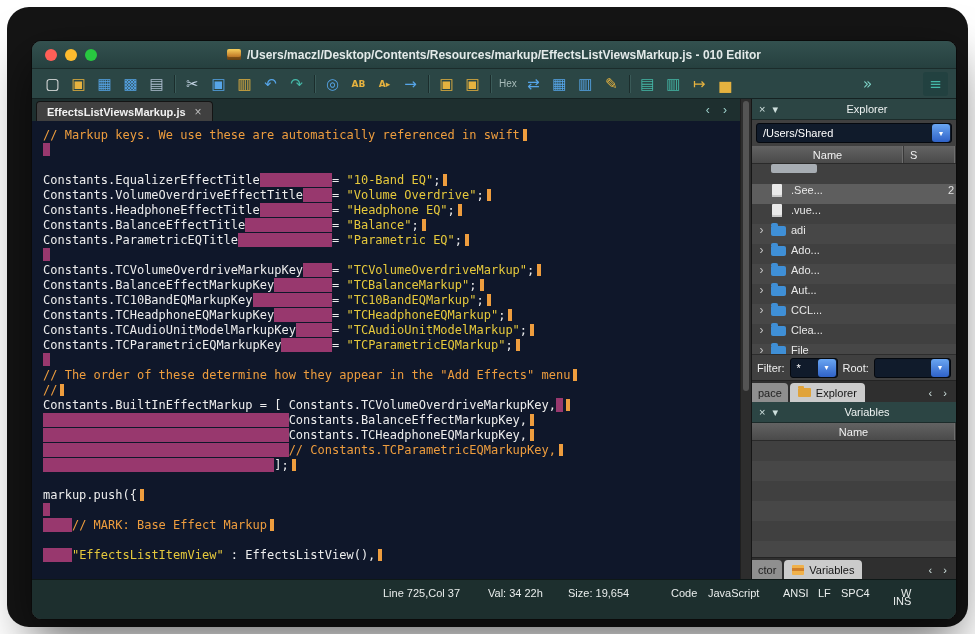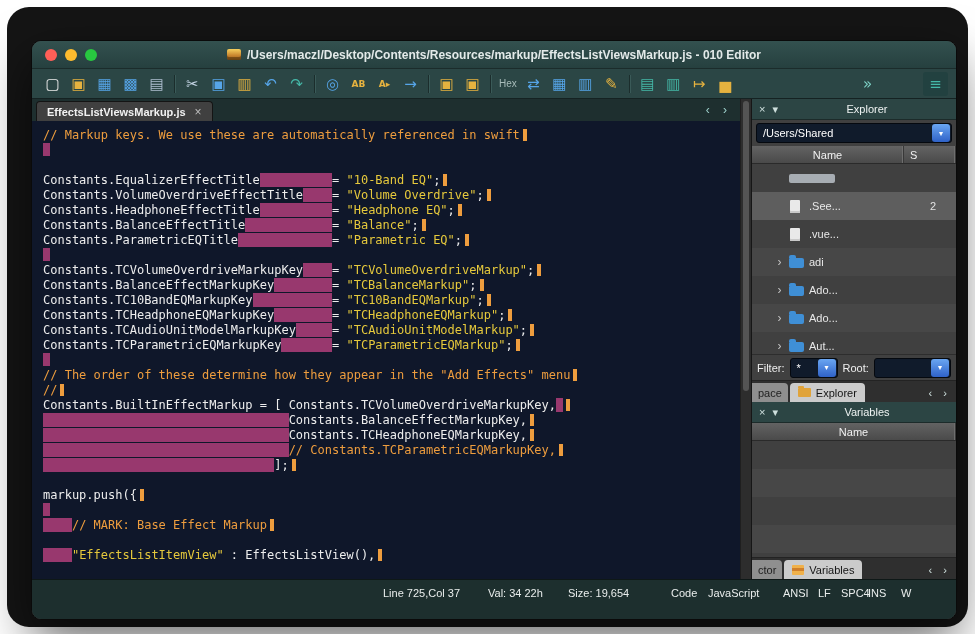--- a/index.html
+++ b/index.html
@@ -62,21 +62,21 @@
   .combo-btn { width:18px; height:18px; flex:0 0 auto; background:linear-gradient(#6aa6f2,#2f62c8); border-radius:3px; margin:0 1px; color:#fff; font-size:8px; display:flex; align-items:center; justify-content:center; }
   .path-row .combo { flex:1; }
 
   .grid-head { height:18px; background:linear-gradient(#636363,#4a4a4a); display:flex; border-bottom:1px solid #2a2a2a; flex:0 0 auto; }
   .gh-cell { display:flex; align-items:center; padding:0 6px; font-size:11px; color:#f1f1f1; border-right:1px solid #383838; box-shadow:inset -1px 0 0 #6e6e6e; }
   .gh-name { width:152px; justify-content:center; }
   .gh-size { flex:1; }
   .gh-full { width:100%; justify-content:center; }
 
   .rows { height:190px; overflow:hidden; flex:0 0 auto; }
-  .ex-row { height:28px; display:flex; align-items:center; padding:0 23px; gap:5px; }
+  .ex-row { height:20px; display:flex; padding:0 5px; gap:5px; }
   .ex-row.alt { background:#474747; }
   .ex-row.selected { background:#5e5e5e; }
   .chev { width:9px; color:#c2c2c2; font-size:12px; text-align:center; line-height:1; }
   .icon-folder { width:15px; height:10px; background:#3f8fd6; border-radius:1px 2px 2px 2px; position:relative; margin-top:2px; flex:0 0 auto; }
   .icon-folder::before { content:""; position:absolute; top:-3px; left:0; width:7px; height:3px; background:#3f8fd6; border-radius:2px 2px 0 0; }
   .icon-doc { width:10px; height:13px; background:#e9e9e9; border-radius:1px; margin:0 4px 0 1px; flex:0 0 auto; box-shadow:inset 0 -2px 0 #c9c9c9; }
   .ex-name { flex:1; white-space:nowrap; overflow:hidden; }
   .ex-badge { color:#e2e2e2; margin-right:-3px; }
   .remnant { width:46px; height:9px; background:#a7adb3; border-radius:2px; margin-left:14px; }
 
@@ -383,17 +383,17 @@
     <div class="statusbar">
         <span class="st" style="left: 351px;">Line 725,Col 37</span>
         <span class="st" style="left: 456px;">Val: 34 22h</span>
         <span class="st" style="left: 536px;">Size: 19,654</span>
         <span class="st" style="left: 639px;">Code</span>
         <span class="st" style="left: 676px;">JavaScript</span>
         <span class="st" style="left: 751px;">ANSI</span>
         <span class="st" style="left: 786px;">LF</span>
         <span class="st" style="left: 809px;">SPC4</span>
         <span class="st" style="left: 869px;">W</span>
-        <span class="st" style="left: 836px;">INS</span>
+        <span class="st" style="left: 861px; margin-top: 8px;">INS</span>
       </div>
 
   </div>
 </div>
 
 </body></html>

